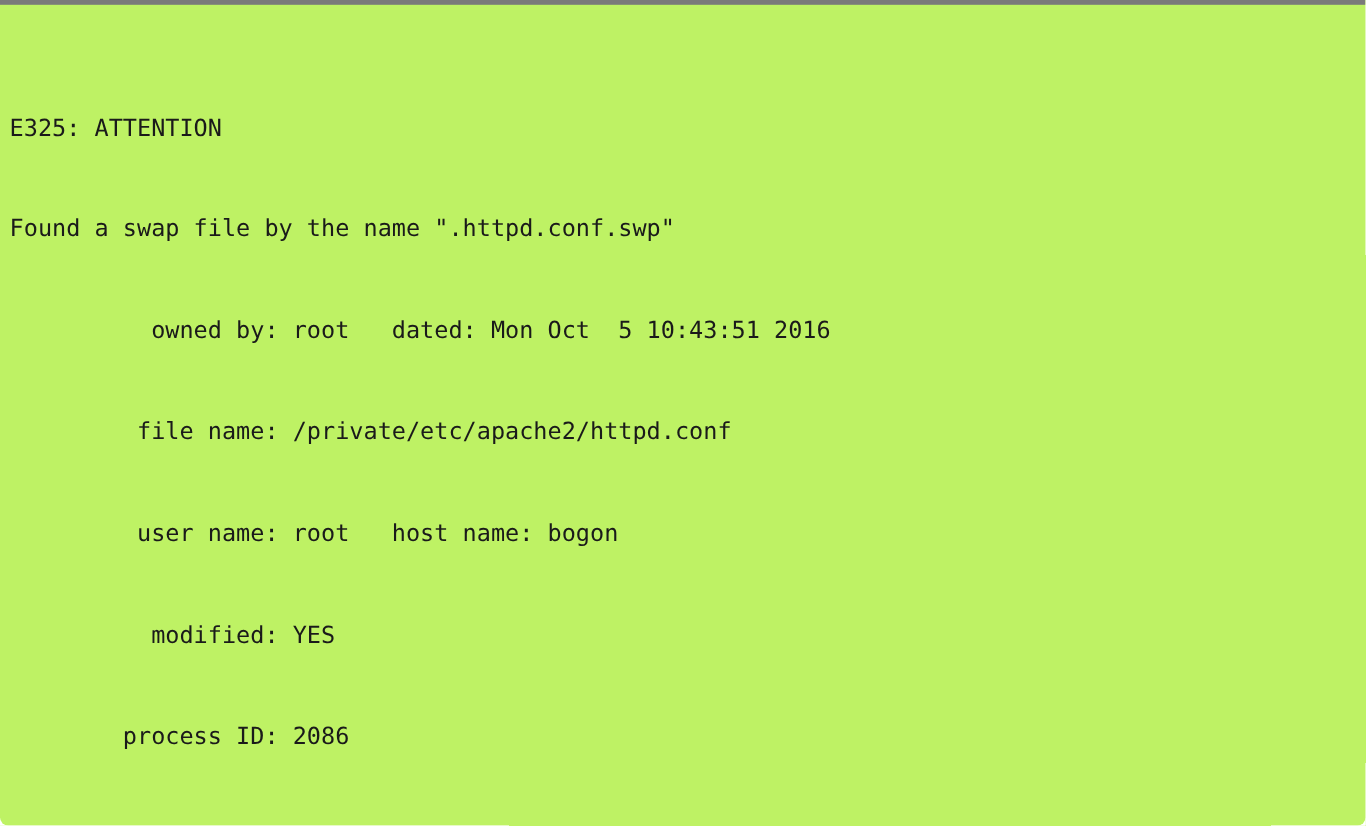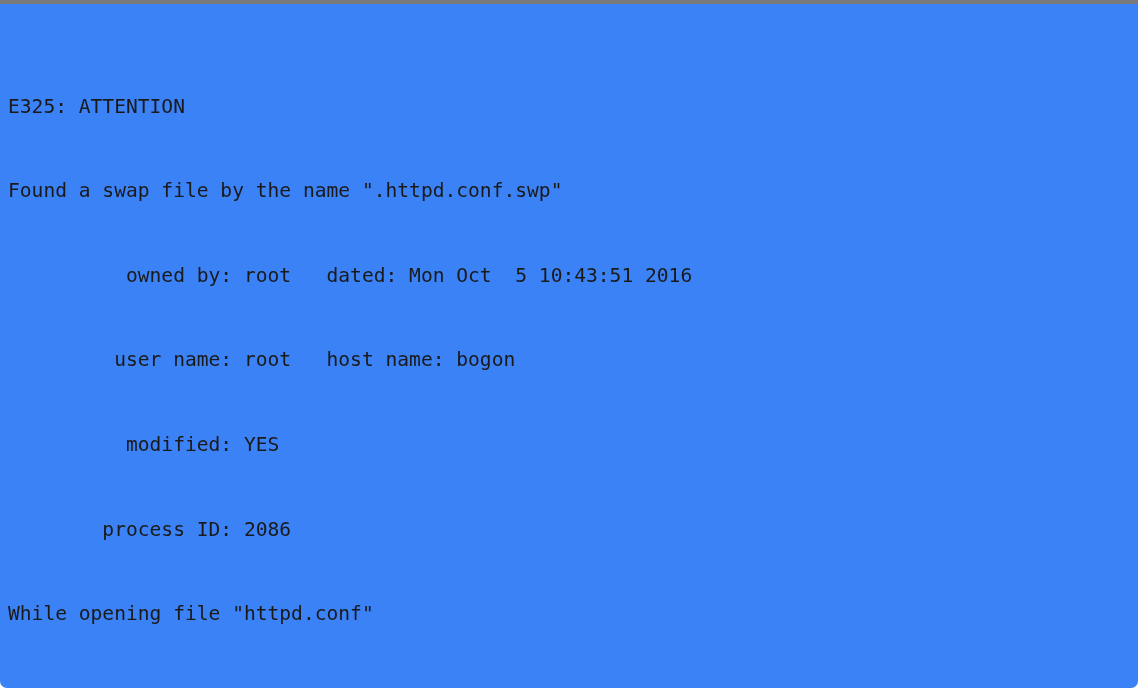--- a/index.html
+++ b/index.html
@@ -6,21 +6,21 @@
   html, body {
     margin: 0;
     padding: 0;
     background: #ffffff;
   }
 
   #terminal-window {
     position: relative;
     width: 1138px;
     height: 688px;
-    background: #3b82f6;
+    background: #bef264;
     overflow: hidden;
     border-bottom-left-radius: 7px;
     border-bottom-right-radius: 7px;
     box-sizing: border-box;
   }
 
   
   #titlebar-strip {
     position: absolute;
     top: 0;
@@ -58,20 +58,21 @@
 
 <div id="terminal-window">
 
   <div id="titlebar-strip"></div>
 
   <div id="terminal-screen">
 
     <span class="term-line">E325: ATTENTION</span>
     <span class="term-line">Found a swap file by the name ".httpd.conf.swp"</span>
     <span class="term-line">          owned by: root   dated: Mon Oct  5 10:43:51 2016</span>
+    <span class="term-line">         file name: /private/etc/apache2/httpd.conf</span>
     <span class="term-line">         user name: root   host name: bogon</span>
     <span class="term-line">          modified: YES</span>
     <span class="term-line">        process ID: 2086</span>
     <span class="term-line">While opening file "httpd.conf"</span>
     
     
     
     
     
     

